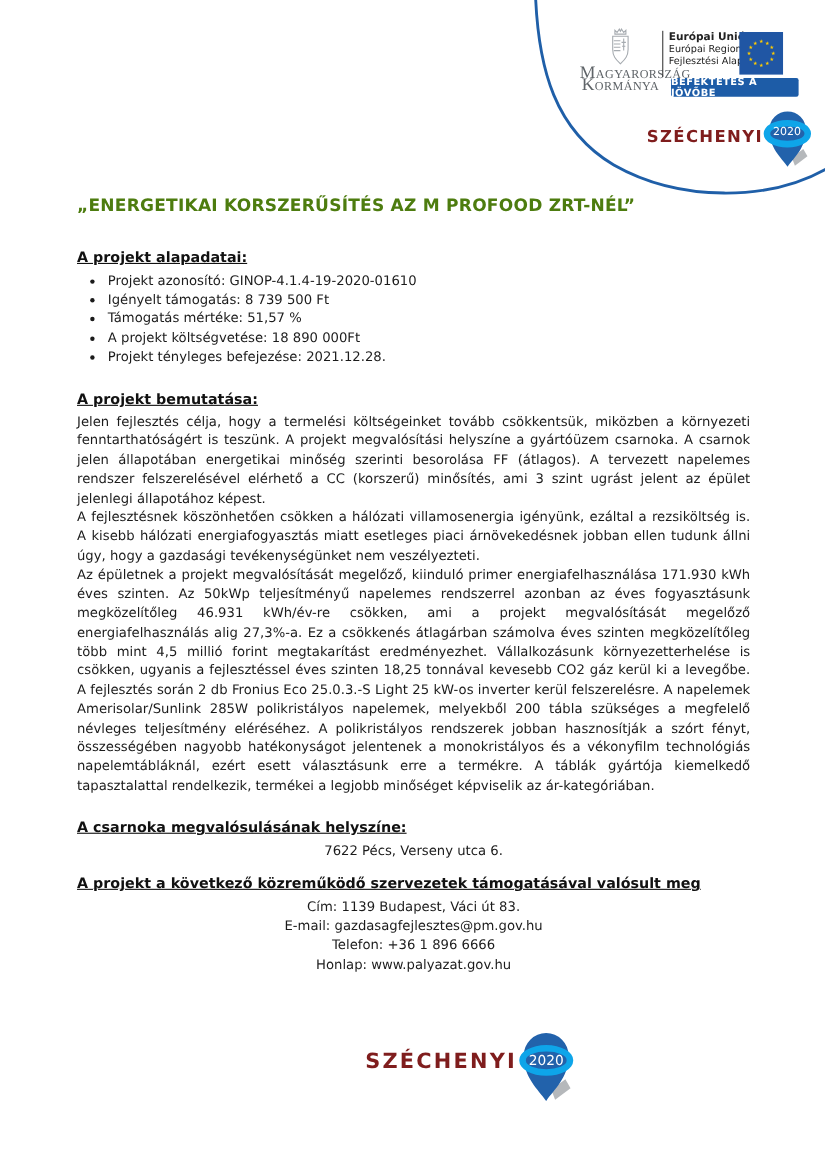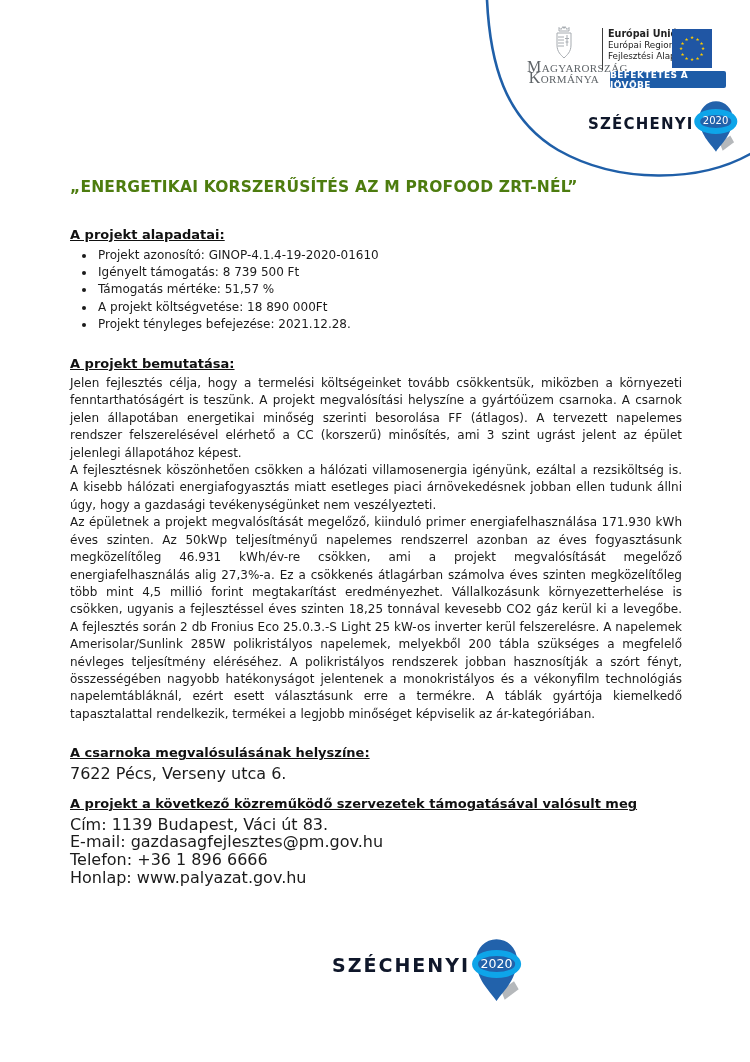--- a/index.html
+++ b/index.html
@@ -16,41 +16,41 @@
     font-size:16px;line-height:10.5px;color:#5f6468;letter-spacing:.4px;}
   .eu-divider{position:absolute;left:602px;top:28px;width:1px;height:42px;background:#3d3d3d;}
   .eu-text{position:absolute;left:608px;top:28px;font-size:8.8px;line-height:11.6px;color:#222;}
   .eu-text .b{font-weight:bold;font-size:9.6px;}
   .eu-flag{position:absolute;left:672px;top:29px;}
   .badge{position:absolute;left:610px;top:71px;width:116px;height:17px;background:#1d5ca7;
     border-radius:2px;color:#fff;font-weight:bold;font-size:9px;letter-spacing:.4px;
     display:flex;align-items:center;justify-content:center;}
   
   .szlogo{position:absolute;display:flex;align-items:flex-start;}
-  .szlogo .szname{font-weight:bold;color:#0f172a;}
+  .szlogo .szname{font-weight:bold;color:#7f1d1d;}
   .szpin{position:relative;display:inline-block;margin-left:3px;}
   .szpin svg{display:block;}
   .szyear{position:absolute;left:50%;transform:translateX(-50%);color:#fff;font-weight:normal;
     border:6px solid #0ea5e9;border-radius:50%;padding:0 3px;line-height:1.25;}
   .szlogo-top{left:588px;top:100px;}
   .szlogo-top .szname{font-size:15px;letter-spacing:1.2px;margin-top:15px;}
   .szlogo-top .szyear{top:9px;font-size:10px;}
   .szlogo-footer{left:332px;top:938px;}
   .szlogo-footer .szname{font-size:19px;letter-spacing:2px;margin-top:16px;}
   .szlogo-footer .szyear{top:12px;font-size:12.5px;}
   
   .content{position:absolute;left:70px;top:178px;width:612px;}
   .title{margin:0 0 29px 0;font-size:15.5px;line-height:19px;font-weight:bold;color:#4d7c0f;letter-spacing:.2px;}
   .sec-h{margin:0 0 3px 0;font-size:13px;line-height:17.5px;font-weight:bold;color:#111;
     text-decoration:underline;}
   .basics-list{margin:0 0 21px 0;padding:0 0 0 26px;list-style:disc;}
   .basics-list li{font-size:12px;line-height:17.4px;padding-left:2px;}
   .desc{margin:0 0 21px 0;}
   .desc p{margin:0;font-size:12px;line-height:17.4px;text-align:justify;}
-  .plain{margin:0;font-size:16px;line-height:17.6px;}
+  .plain{margin:0;font-size:12px;line-height:17.6px;text-align:center;}
   .loc-gap{margin-bottom:13px;}
   .contrib{margin-top:2px;}
 </style>
 </head>
 <body>
 
 <div class="page">
 
   <svg class="arc" viewBox="0 0 750 210">
     <path d="M487,0 C490,62 504,118 558,150 C618,184 700,183 752,153" fill="none" stroke="#1f5fa8" stroke-width="2.6"></path>

